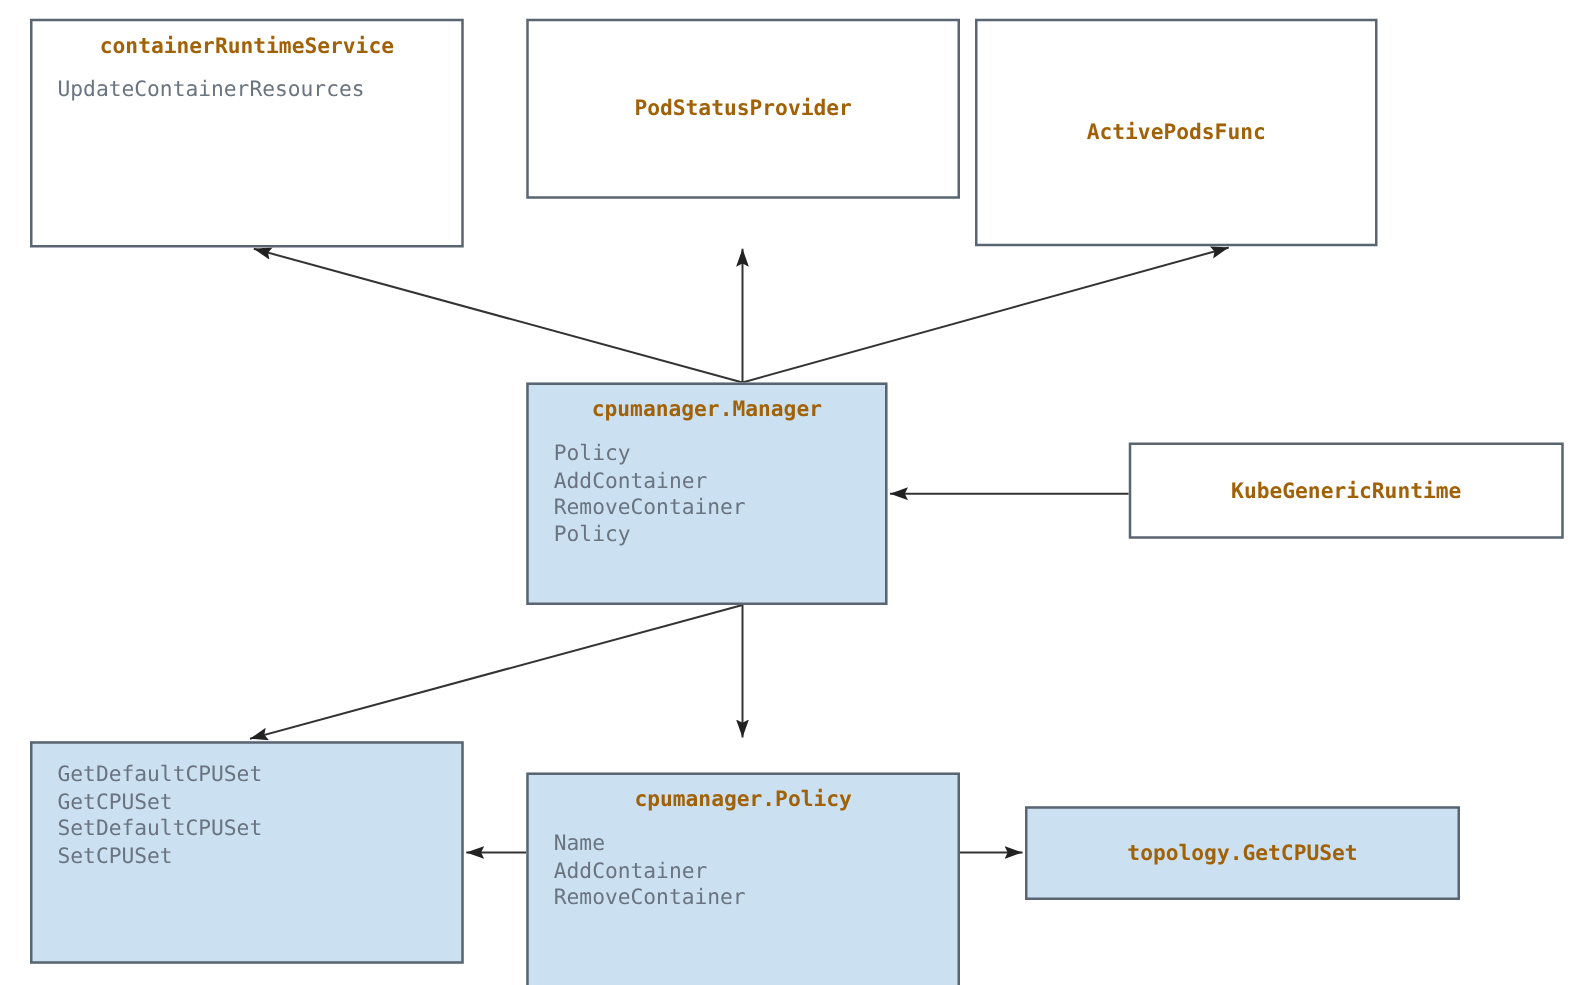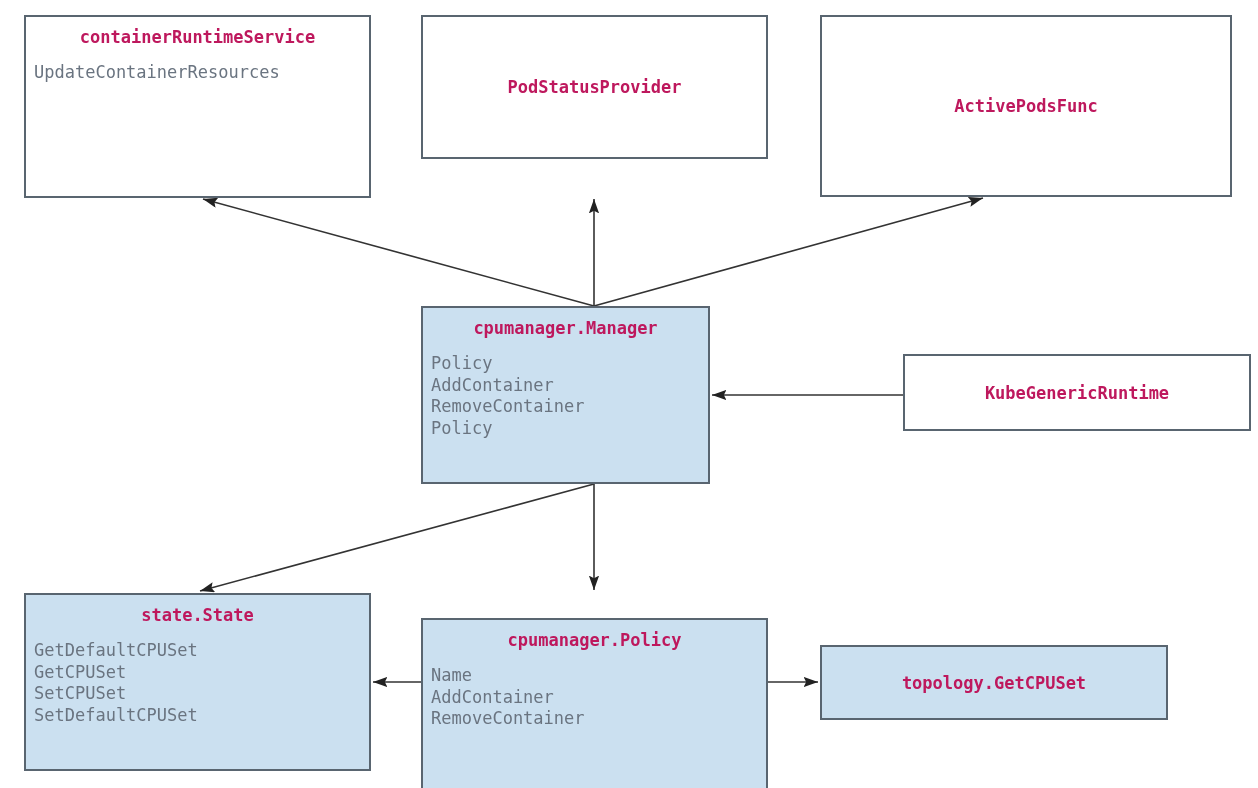--- a/index.html
+++ b/index.html
@@ -34,28 +34,28 @@
   }
   .node.filled {
     background: #cbe0f0;
   }
   .node-title {
     text-align: center;
     font-family: "DejaVu Sans Mono", monospace;
     font-weight: bold;
     font-size: 17px;
     line-height: 20px;
-    color: #be185d;
+    color: #a16207;
     letter-spacing: 0px;
     margin-top: 10px;
     white-space: nowrap;
   }
   .node-methods {
     margin-top: 15px;
-    padding-left: 8px;
+    padding-left: 20px;
     font-family: "DejaVu Sans Mono", monospace;
     font-size: 17px;
     line-height: 21.5px;
     color: #6a7480;
     white-space: nowrap;
   }
   .node-methods .m {
     display: block;
   }
   .node.title-only .node-title {
@@ -91,42 +91,41 @@
   <div id="nodes">
       <div class="node" style="left: 24px; top: 15px; width: 347px; height: 183px;">
         <div class="node-title">containerRuntimeService</div>
         <div class="node-methods">
           <span class="m">UpdateContainerResources</span>
         </div>
       </div>
       <div class="node title-only" style="left: 421px; top: 15px; width: 347px; height: 144px;">
         <div class="node-title">PodStatusProvider</div>
       </div>
-      <div class="node title-only" style="left: 820px; top: 15px; width: 412px; height: 182px;">
+      <div class="node title-only" style="left: 780px; top: 15px; width: 322px; height: 182px;">
         <div class="node-title">ActivePodsFunc</div>
       </div>
       <div class="node filled" style="left: 421px; top: 306px; width: 289px; height: 178px;">
         <div class="node-title">cpumanager.Manager</div>
         <div class="node-methods">
           <span class="m">Policy</span>
           <span class="m">AddContainer</span>
           <span class="m">RemoveContainer</span>
           <span class="m">Policy</span>
         </div>
       </div>
       <div class="node title-only" style="left: 903px; top: 354px; width: 348px; height: 77px;">
         <div class="node-title">KubeGenericRuntime</div>
       </div>
       <div class="node filled" style="left: 24px; top: 593px; width: 347px; height: 178px;">
-        <div class="node-title">state.State</div>
         <div class="node-methods">
           <span class="m">GetDefaultCPUSet</span>
           <span class="m">GetCPUSet</span>
+          <span class="m">SetDefaultCPUSet</span>
           <span class="m">SetCPUSet</span>
-          <span class="m">SetDefaultCPUSet</span>
         </div>
       </div>
       <div class="node filled" style="left: 421px; top: 592px; width: 347px; height: 209px; margin-top: 26px;">
         <div class="node-title">cpumanager.Policy</div>
         <div class="node-methods">
           <span class="m">Name</span>
           <span class="m">AddContainer</span>
           <span class="m">RemoveContainer</span>
         </div>
       </div>

